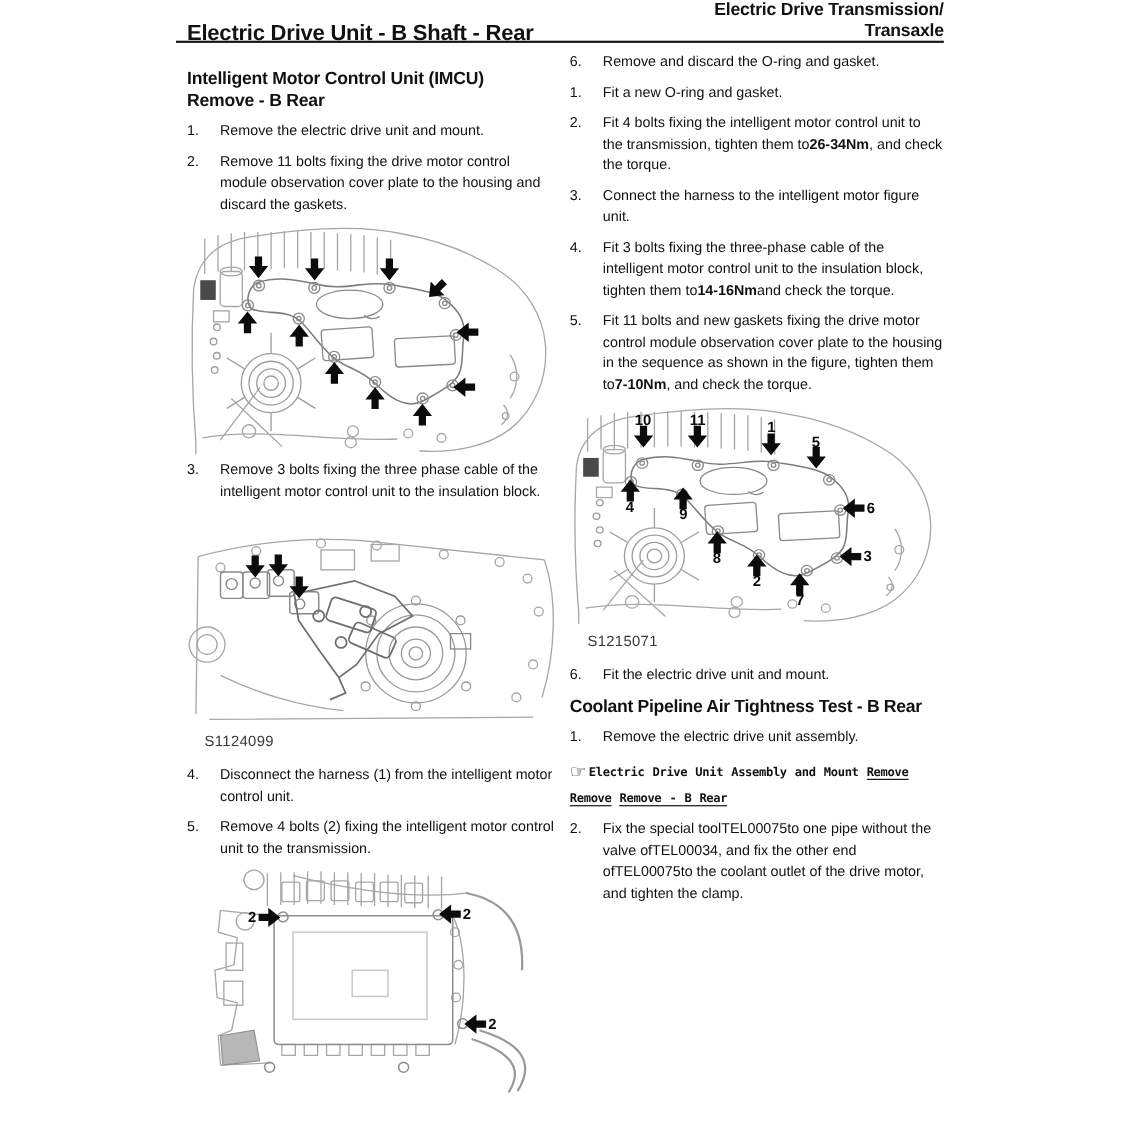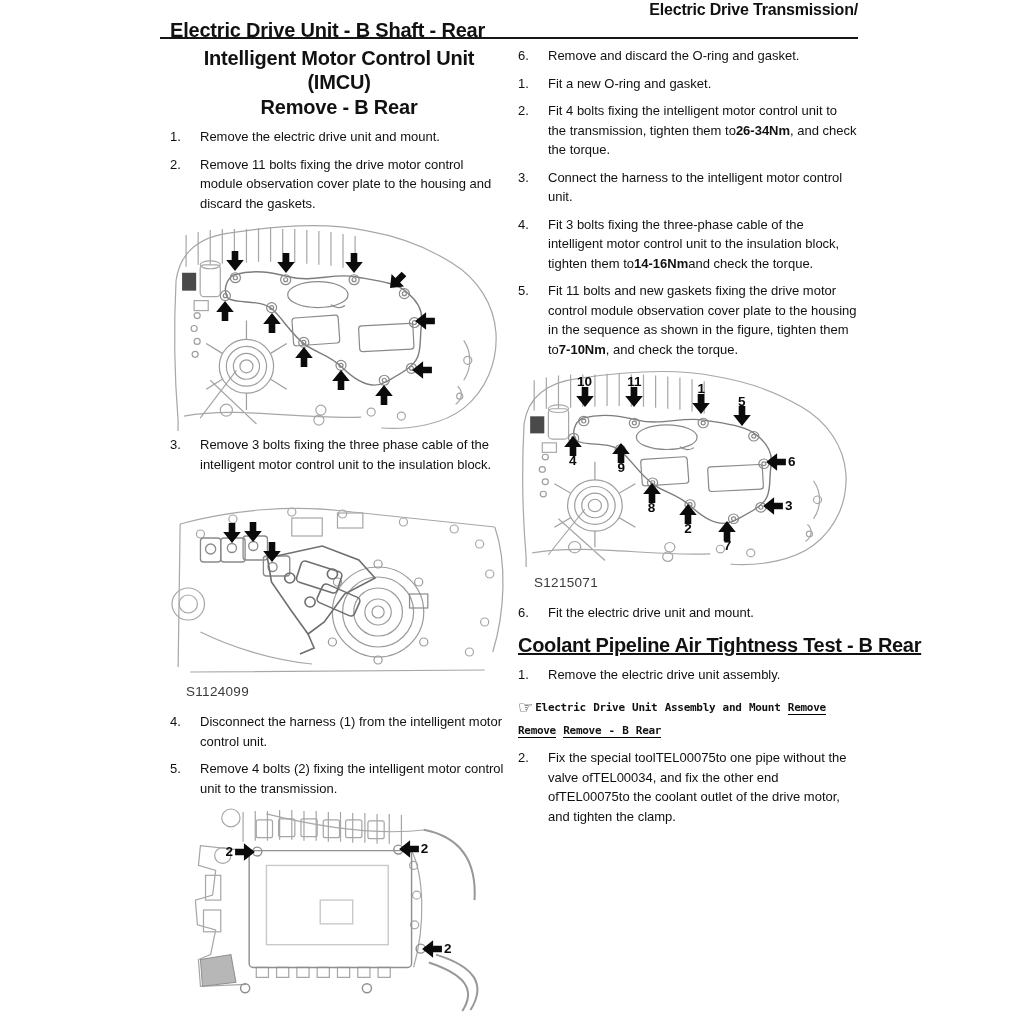--- a/index.html
+++ b/index.html
@@ -7,22 +7,22 @@
         font-family:"Liberation Sans",sans-serif;color:#111;}
   
   .hdr-left{position:absolute;left:170px;top:19px;font-size:20px;font-weight:bold;letter-spacing:-0.2px;}
   .hdr-right{position:absolute;left:518px;top:1px;width:340px;text-align:right;
              font-size:16px;font-weight:bold;line-height:1.18;letter-spacing:-0.2px;}
   .hdr-rule{position:absolute;left:160px;top:37px;width:698px;height:2px;background:#161616;}
   
   .col{position:absolute;top:46px;font-size:13px;line-height:1.5;}
   .col-left{left:170px;width:338px;}
   .col-right{left:518px;width:340px;}
-  h2.sec{font-size:20px;font-weight:bold;line-height:1.22;margin:0 0 8px 0;letter-spacing:-0.2px;text-align:center;}
-  h2.sec.mt{margin-top:10px;text-decoration:underline;}
+  h2.sec{font-size:16px;font-weight:bold;line-height:1.22;margin:16px 0 8px 0;letter-spacing:-0.2px;}
+  h2.sec.mt{margin-top:10px;}
   h2.nowrap{white-space:nowrap;letter-spacing:-0.3px;}
   .step{display:flex;margin:0 0 8px 0;}
   .step .num{width:20px;flex:0 0 20px;text-align:left;}
   .step .gap{width:10px;flex:0 0 10px;}
   .step .txt{flex:1;}
   b.tq{font-weight:bold;}
   
   .xlink{margin:2px 0 8px 0;font-family:"DejaVu Sans Mono",monospace;font-weight:bold;
          font-size:11px;letter-spacing:-0.3px;line-height:1.7;word-spacing:1px;}
   .xlink .hand{font-family:"DejaVu Sans",sans-serif;font-weight:normal;font-size:17px;
@@ -42,20 +42,21 @@
   .lbl.right{left:23px;top:50%;transform:translateY(-50%);}
 </style>
 </head>
 <body>
 
 <div class="page">
 
   <div class="hdr-left">Electric Drive Unit - B Shaft - Rear</div>
   <div class="hdr-right">
     <div>Electric Drive Transmission/</div>
+    <div>Transaxle</div>
   </div>
   <div class="hdr-rule"></div>
 
   <div class="col col-left">
     <h2 class="sec">
       <div>Intelligent Motor Control Unit (IMCU)</div>
       <div>Remove - B Rear</div>
     </h2>
 
     <div class="step">
@@ -362,21 +363,21 @@
 
     <div class="step">
       <span class="num">2.</span>
         <span class="gap"></span>
       <span class="txt"><span>Fit 4 bolts fixing the intelligent motor control unit to the transmission, tighten them to</span><b class="tq">26-34Nm</b><span>, and check the torque.</span></span>
     </div>
 
     <div class="step">
       <span class="num">3.</span>
         <span class="gap"></span>
-      <span class="txt">Connect the harness to the intelligent motor control unit.</span>
+      <span class="txt">Connect the harness to the intelligent motor figure unit.</span>
     </div>
 
     <div class="step">
       <span class="num">4.</span>
         <span class="gap"></span>
       <span class="txt"><span>Fit 3 bolts fixing the three-phase cable of the intelligent motor control unit to the insulation block, tighten them to</span><b class="tq">14-16Nm</b><span>and check the torque.</span></span>
     </div>
 
     <div class="step">
       <span class="num">5.</span>

